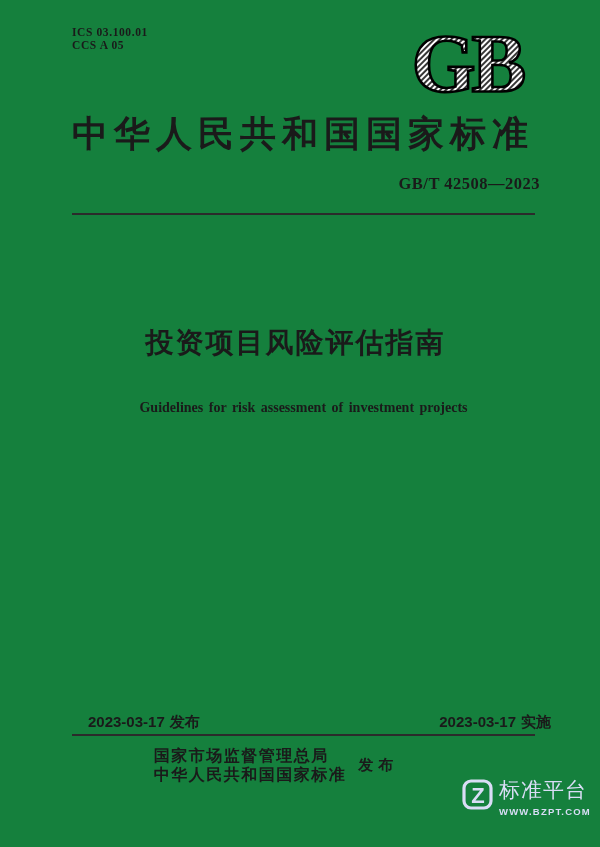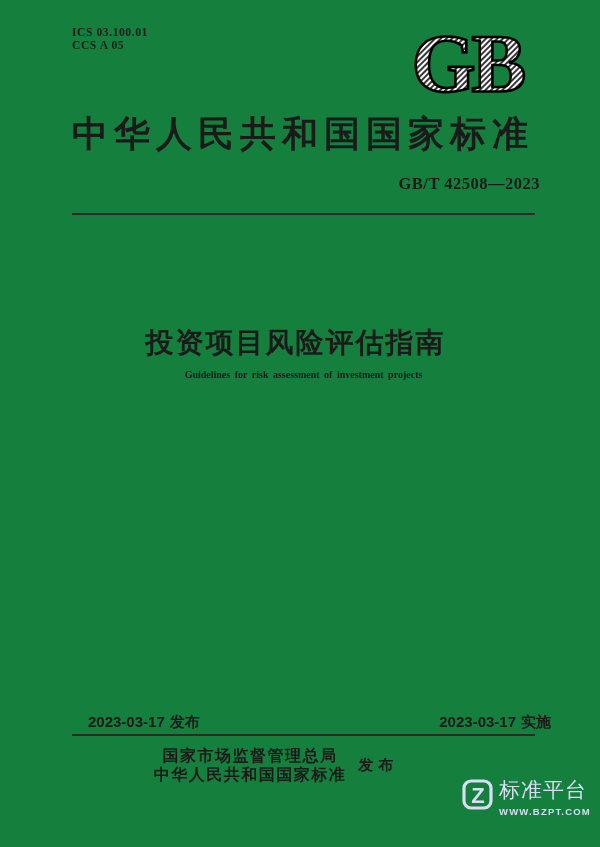--- a/index.html
+++ b/index.html
@@ -77,24 +77,24 @@
     width: 463px;
     text-align: center;
     font-size: 28px;
     font-weight: bold;
     letter-spacing: 2px;
     font-family: "Liberation Sans", sans-serif;
   }
   .doc-title-en {
     position: absolute;
     left: 72px;
-    top: 369px;
+    top: 400px;
     width: 463px;
     text-align: center;
-    font-size: 10px;
+    font-size: 14px;
     font-weight: bold;
     word-spacing: 2px;
     font-family: "Liberation Serif", serif;
   }
 
   
   .date-row {
     position: absolute;
     left: 88px;
     top: 713px;
@@ -112,21 +112,20 @@
     position: absolute;
     left: 0;
     top: 746px;
     width: 600px;
     display: flex;
     justify-content: center;
     align-items: center;
     transform: translateX(-24px);
   }
   .issuer-names {
-    text-align: center;
     font-size: 16px;
     font-weight: bold;
     letter-spacing: 1.5px;
     line-height: 19px;
     font-family: "Liberation Serif", serif;
     white-space: nowrap;
   }
   .publish-label {
     margin-left: 12px;
     font-size: 15px;

